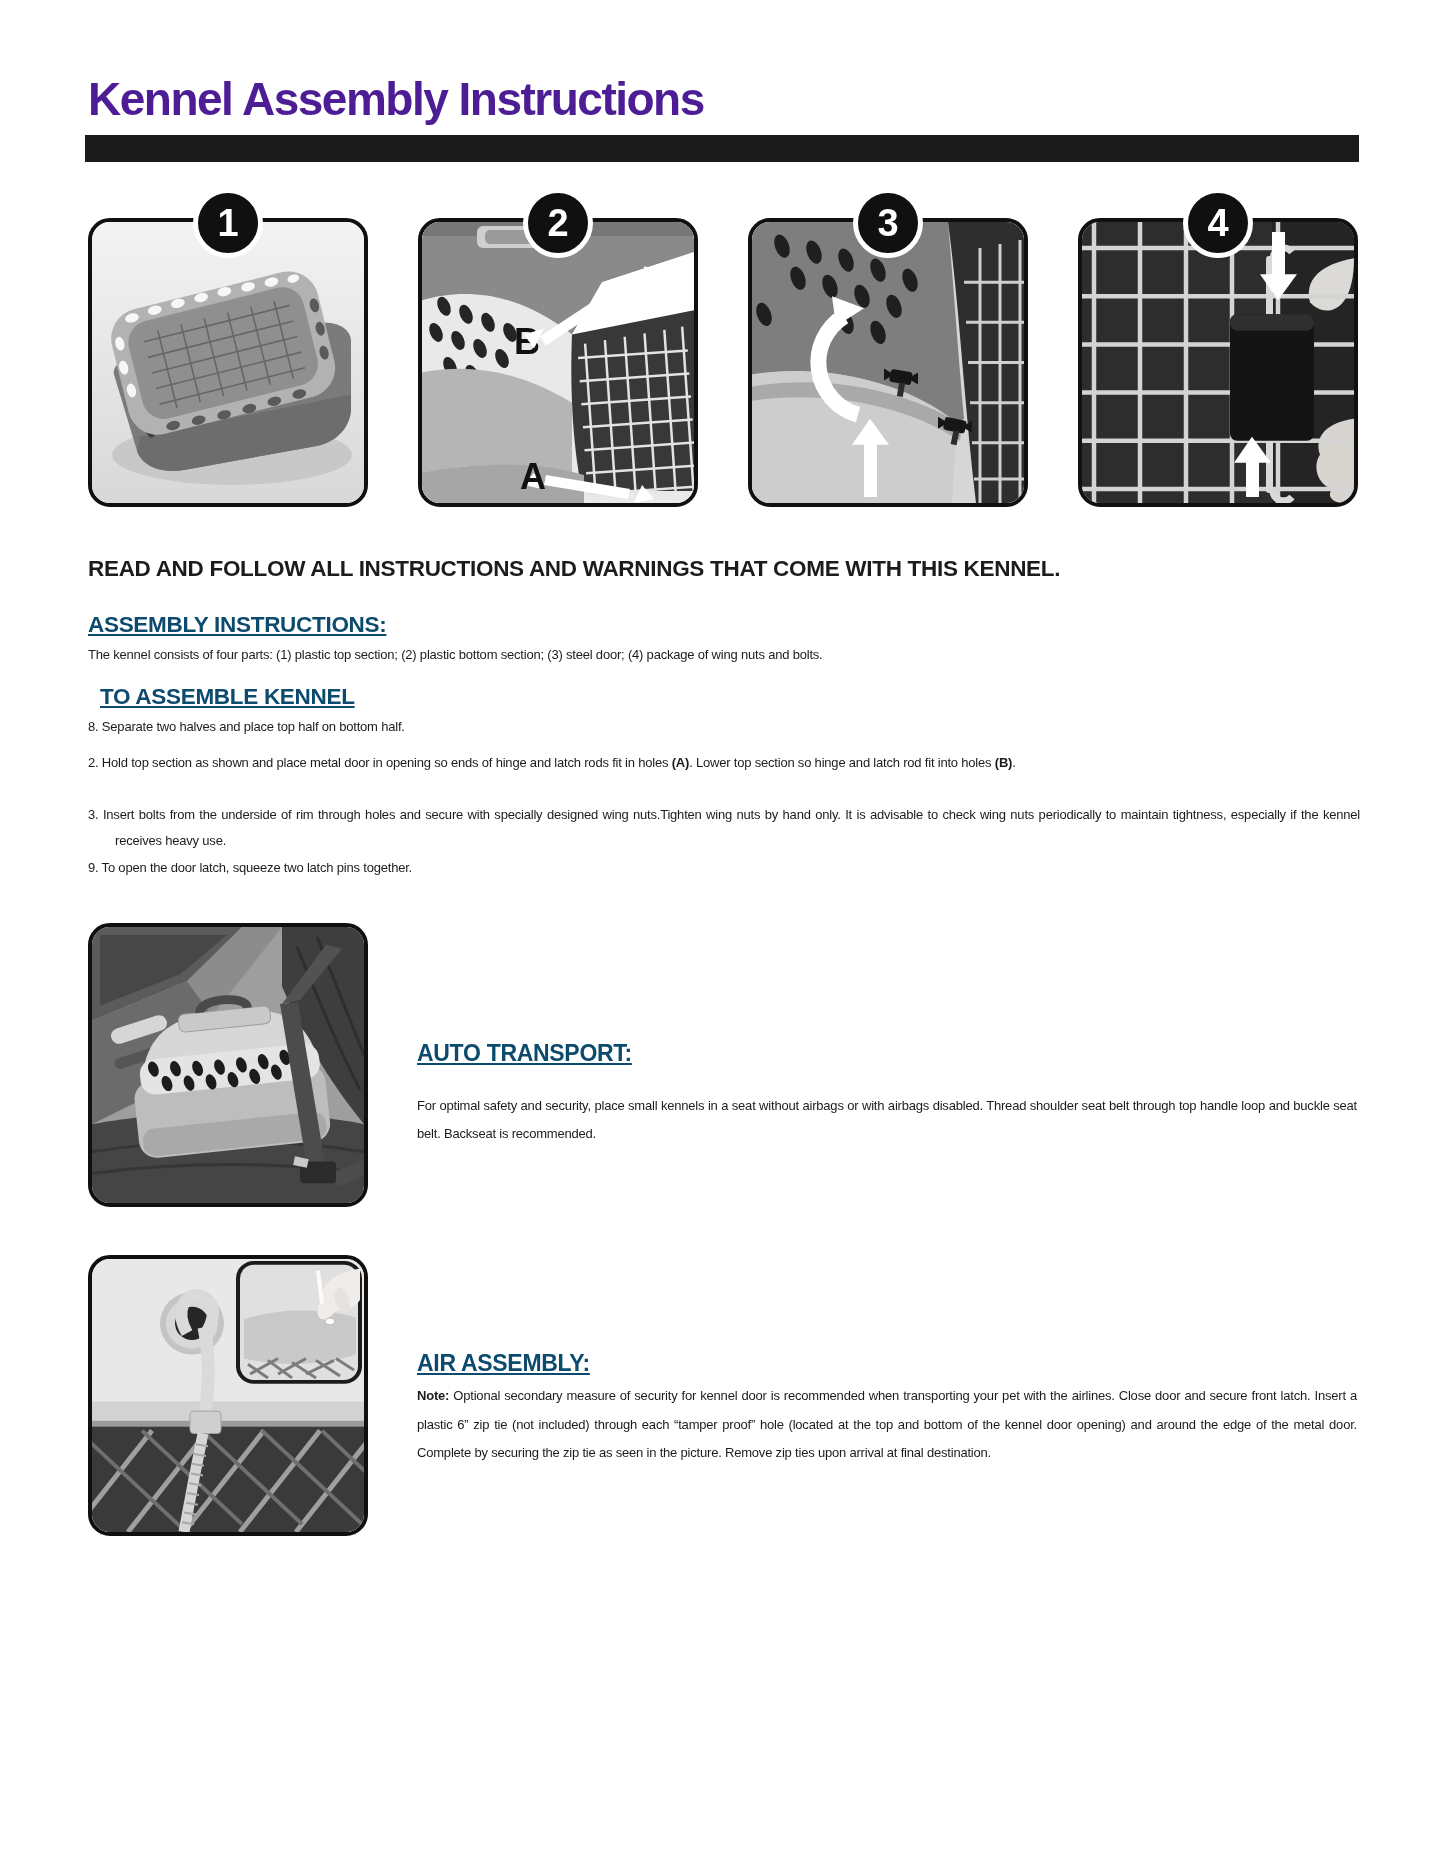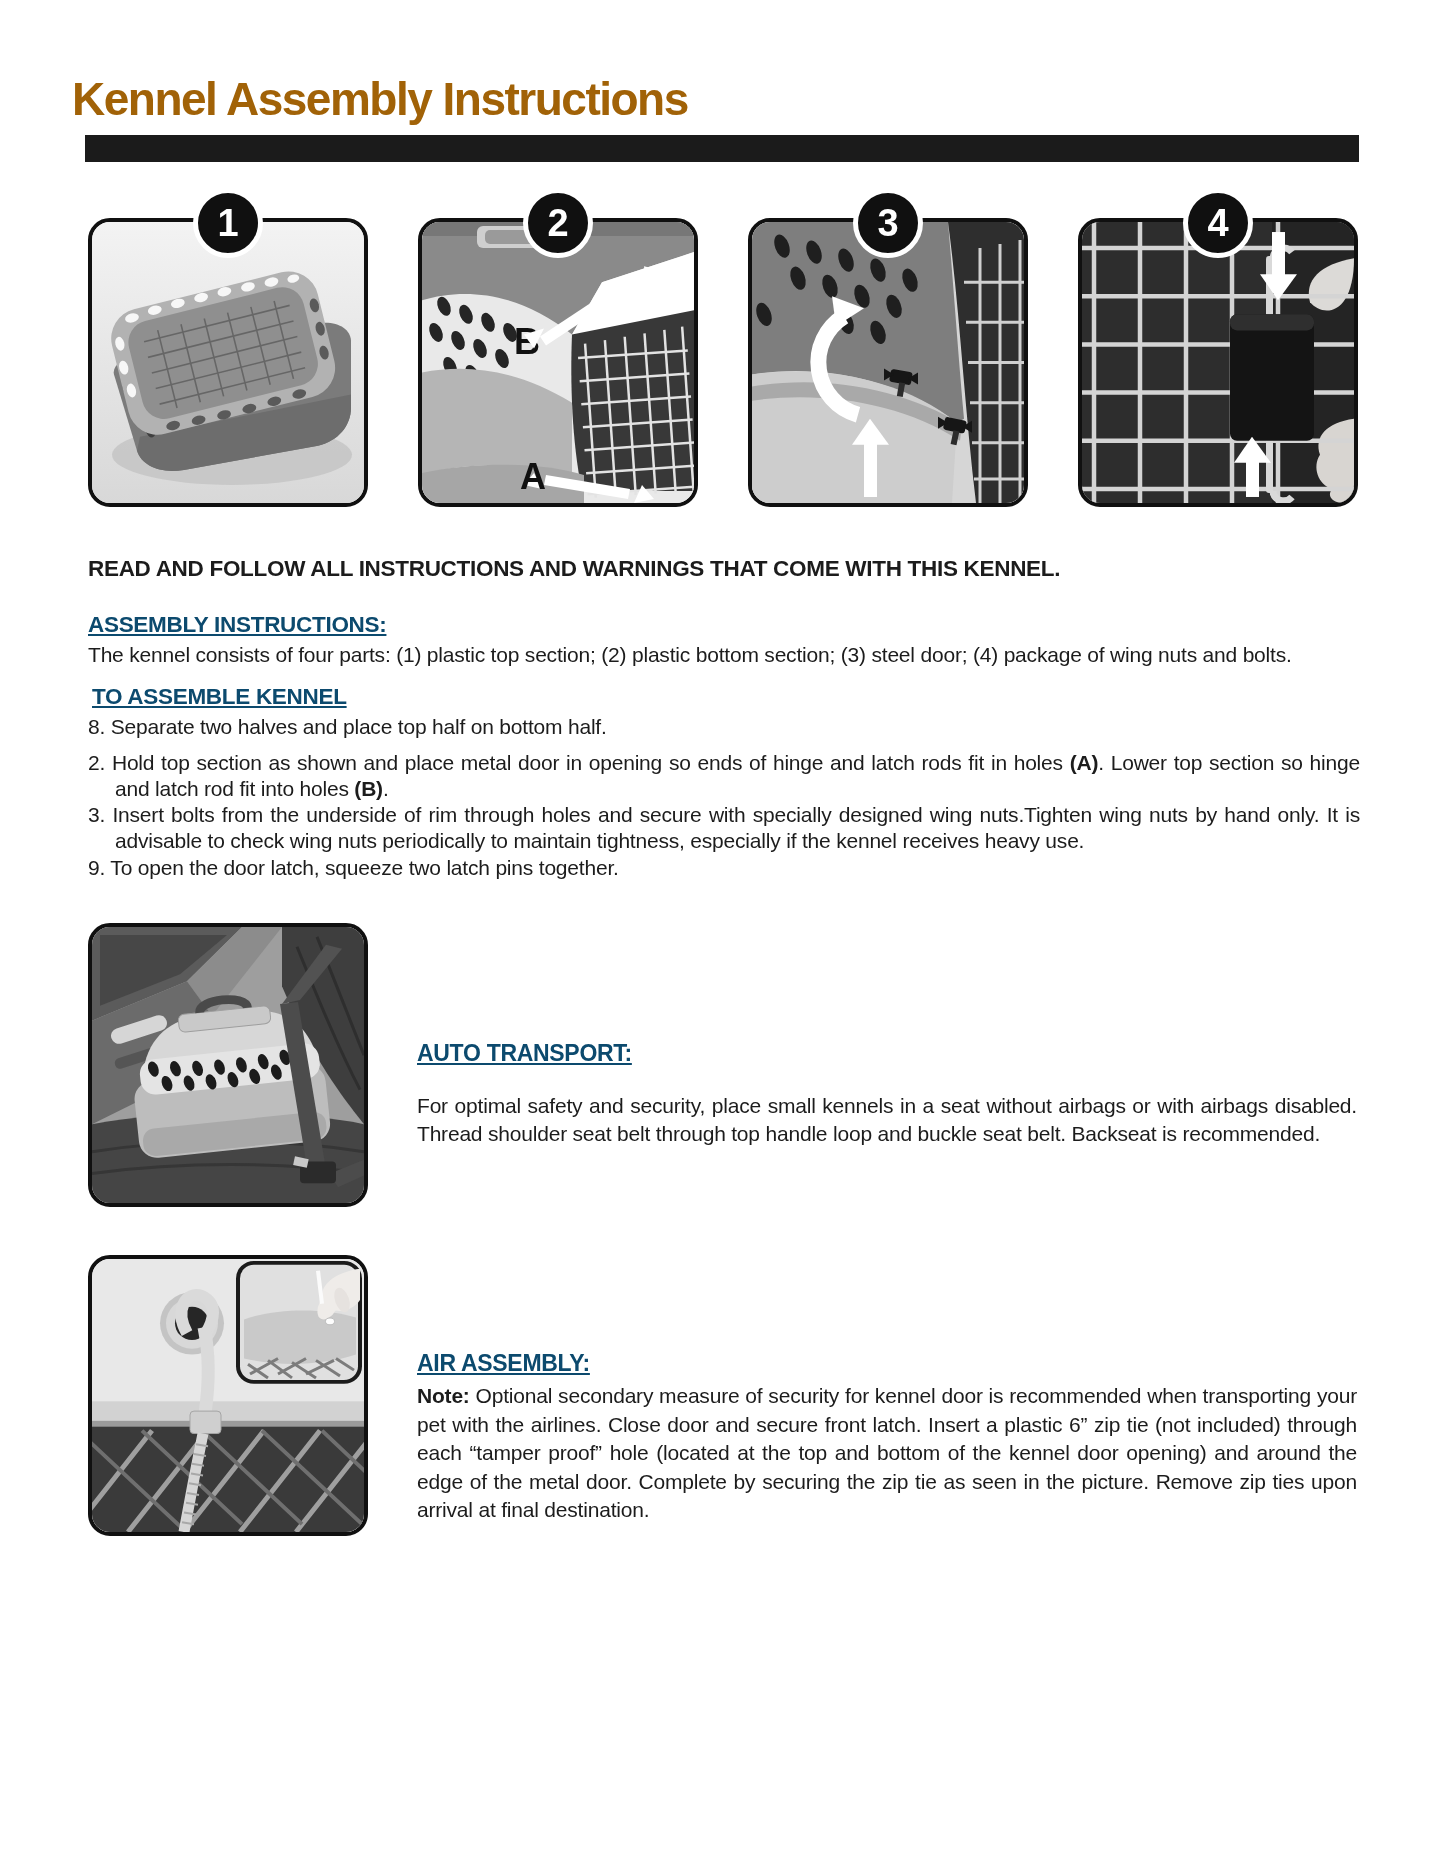--- a/index.html
+++ b/index.html
@@ -1,33 +1,33 @@
 <!DOCTYPE html>
 <html><head>
 <meta charset="utf-8">
 <style>
   html,body{margin:0;padding:0;background:#fff;}
   .page{position:relative;width:1445px;height:1870px;background:#ffffff;
         font-family:"Liberation Sans",sans-serif;color:#231f20;overflow:hidden;}
-  .title{position:absolute;left:72px;top:72px;font-size:46px;font-weight:bold;
-         letter-spacing:-1.5px;white-space:nowrap;color:#a16207;}
+  .title{position:absolute;left:88px;top:72px;font-size:46px;font-weight:bold;
+         letter-spacing:-1.5px;white-space:nowrap;color:#4c1d95;}
   .rule{position:absolute;left:85px;top:135px;width:1274px;height:27px;background:#1b1b1b;}
   .photo-frame{position:absolute;width:280px;border:4px solid #101010;border-radius:22px;
                background:#ededed;overflow:hidden;box-sizing:border-box;}
   .fig-row{top:218px;height:289px;}
   .photo-frame svg{display:block;width:100%;height:100%;}
   .badge{position:absolute;top:188px;width:60px;height:60px;border-radius:50%;
          background:#101010;border:5px solid #ffffff;color:#ffffff;
          display:flex;align-items:center;justify-content:center;
          font-size:38px;font-weight:bold;z-index:5;}
   .h-warning{position:absolute;left:88px;top:556px;font-size:22.5px;font-weight:bold;
              letter-spacing:-0.3px;white-space:nowrap;color:#1c1c1c;}
   .h-section{position:absolute;font-size:22.5px;font-weight:bold;letter-spacing:-0.3px;
              white-space:nowrap;color:#0c4a6e;text-decoration:underline;}
-  .body-text{position:absolute;font-size:21px;letter-spacing:-0.2px;line-height:26px;
+  .body-text{position:absolute;font-size:13px;letter-spacing:-0.2px;line-height:26px;
              color:#1c1c1c;}
   .step{position:absolute;left:88px;width:1272px;padding-left:27px;text-indent:-27px;
         box-sizing:border-box;text-align:justify;}
   .transport-body{width:940px;text-align:justify;line-height:28px;}
   b{font-weight:bold;}
 </style>
 </head>
 <body>
 
 <div class="page">
@@ -215,21 +215,21 @@
         <polygon points="170,214 152,240 189,240" fill="#ffffff"></polygon>
       </g>
     </svg>
   </div>
 
   <div class="h-warning">READ AND FOLLOW ALL INSTRUCTIONS AND WARNINGS THAT COME WITH THIS KENNEL.</div>
 
   <div class="h-section" style="left:88px;top:612px;">ASSEMBLY INSTRUCTIONS:</div>
   <div class="body-text" style="left:88px;top:642px;width:1272px;">The kennel consists of four parts: (1) plastic top section; (2) plastic bottom section; (3) steel door; (4) package of wing nuts and bolts.</div>
 
-  <div class="h-section" style="left:92px;top:684px;">TO ASSEMBLE KENNEL</div>
+  <div class="h-section" style="left:100px;top:684px;">TO ASSEMBLE KENNEL</div>
 
   <div class="body-text step" style="top:714px;">8. Separate two halves and place top half on bottom half.</div>
   <div class="body-text step" style="top:750px;"><span>2. Hold top section as shown and place metal door in opening so ends of hinge and latch rods fit in holes </span><b>(A)</b><span>. Lower top section so hinge and latch rod fit into holes </span><b>(B)</b><span>.</span></div>
   <div class="body-text step" style="top:802px;">3. Insert bolts from the underside of rim through holes and secure with specially designed wing nuts.Tighten wing nuts by hand only. It is advisable to check wing nuts periodically to maintain tightness, especially if the kennel receives heavy use.</div>
   <div class="body-text step" style="top:855px;">9. To open the door latch, squeeze two latch pins together.</div>
 
   <div class="photo-frame" style="left:88px;top:923px;height:284px;">
     <svg viewBox="0 0 272 280" preserveAspectRatio="none">
       <rect width="272" height="280" fill="#9e9e9e"></rect>
       <polygon points="0,0 150,0 95,55 0,95" fill="#5b5b5b"></polygon>

